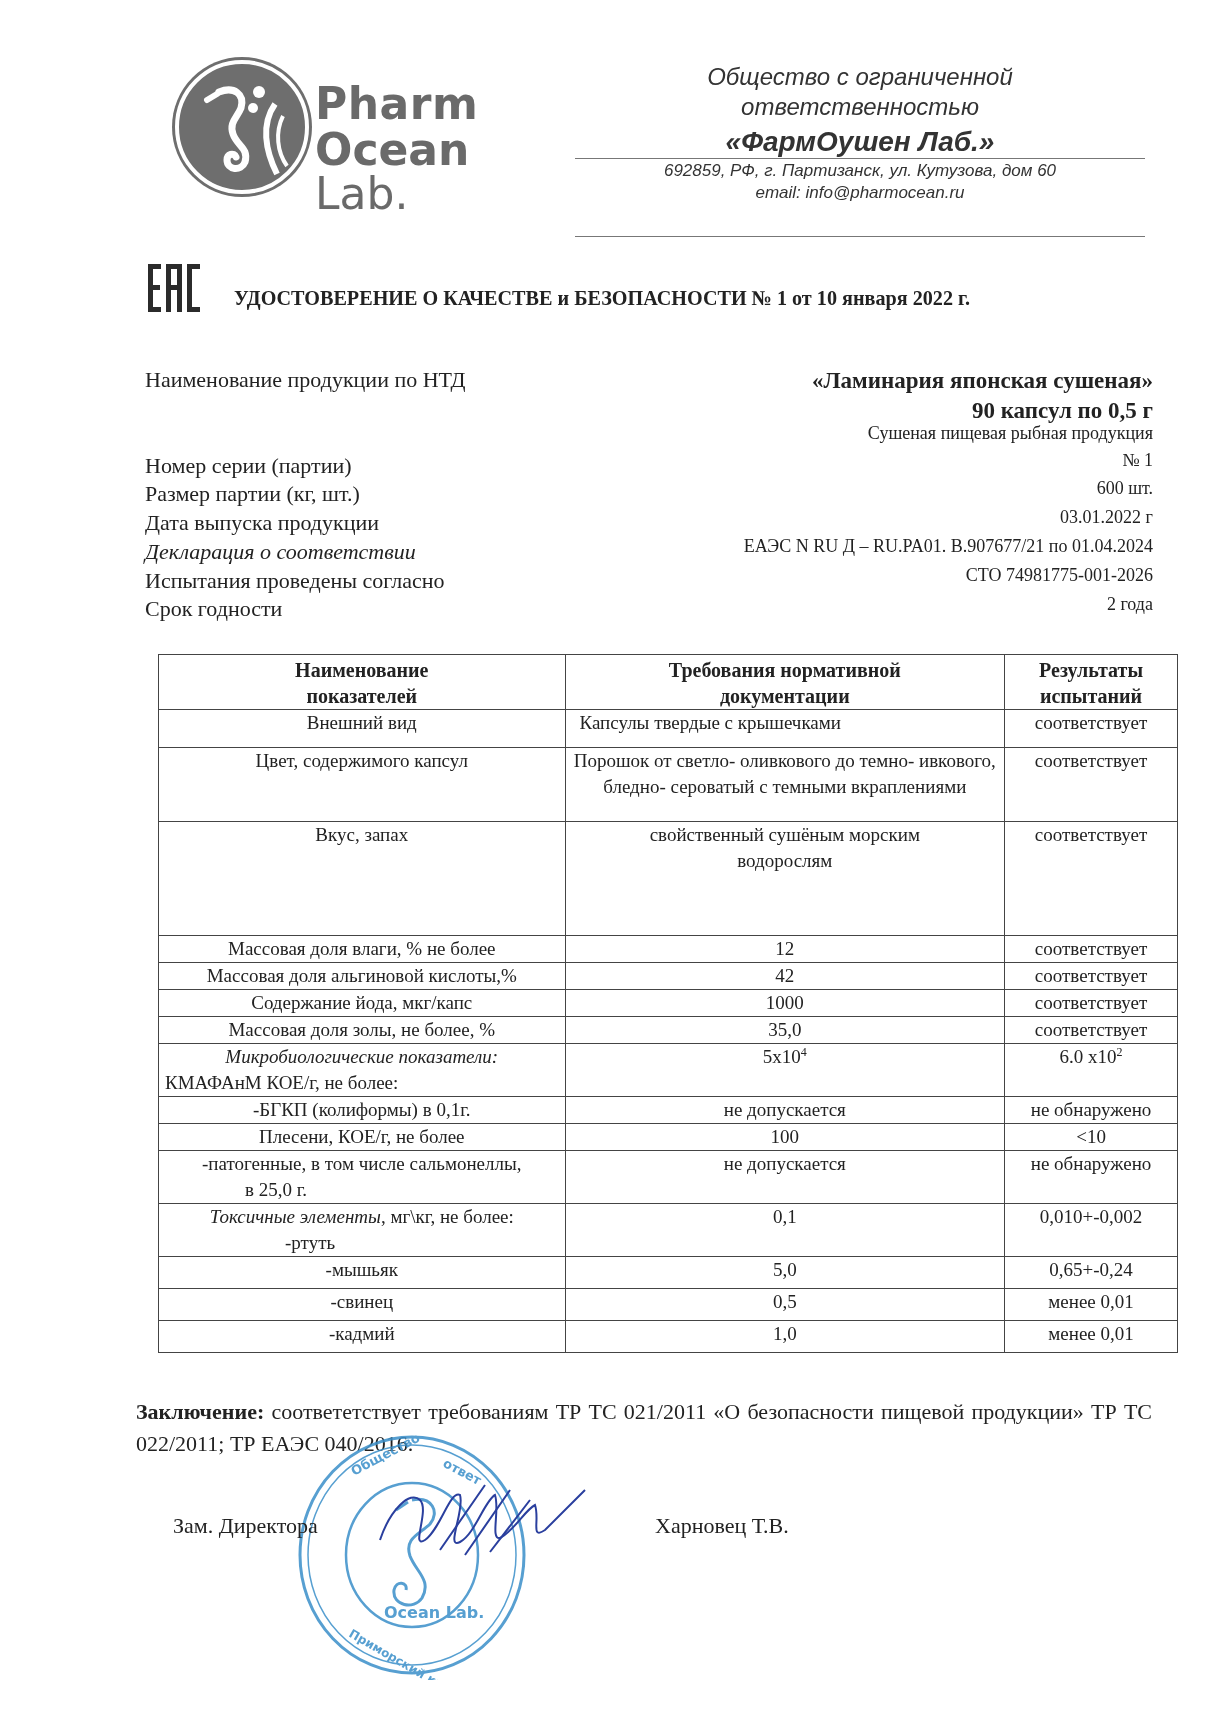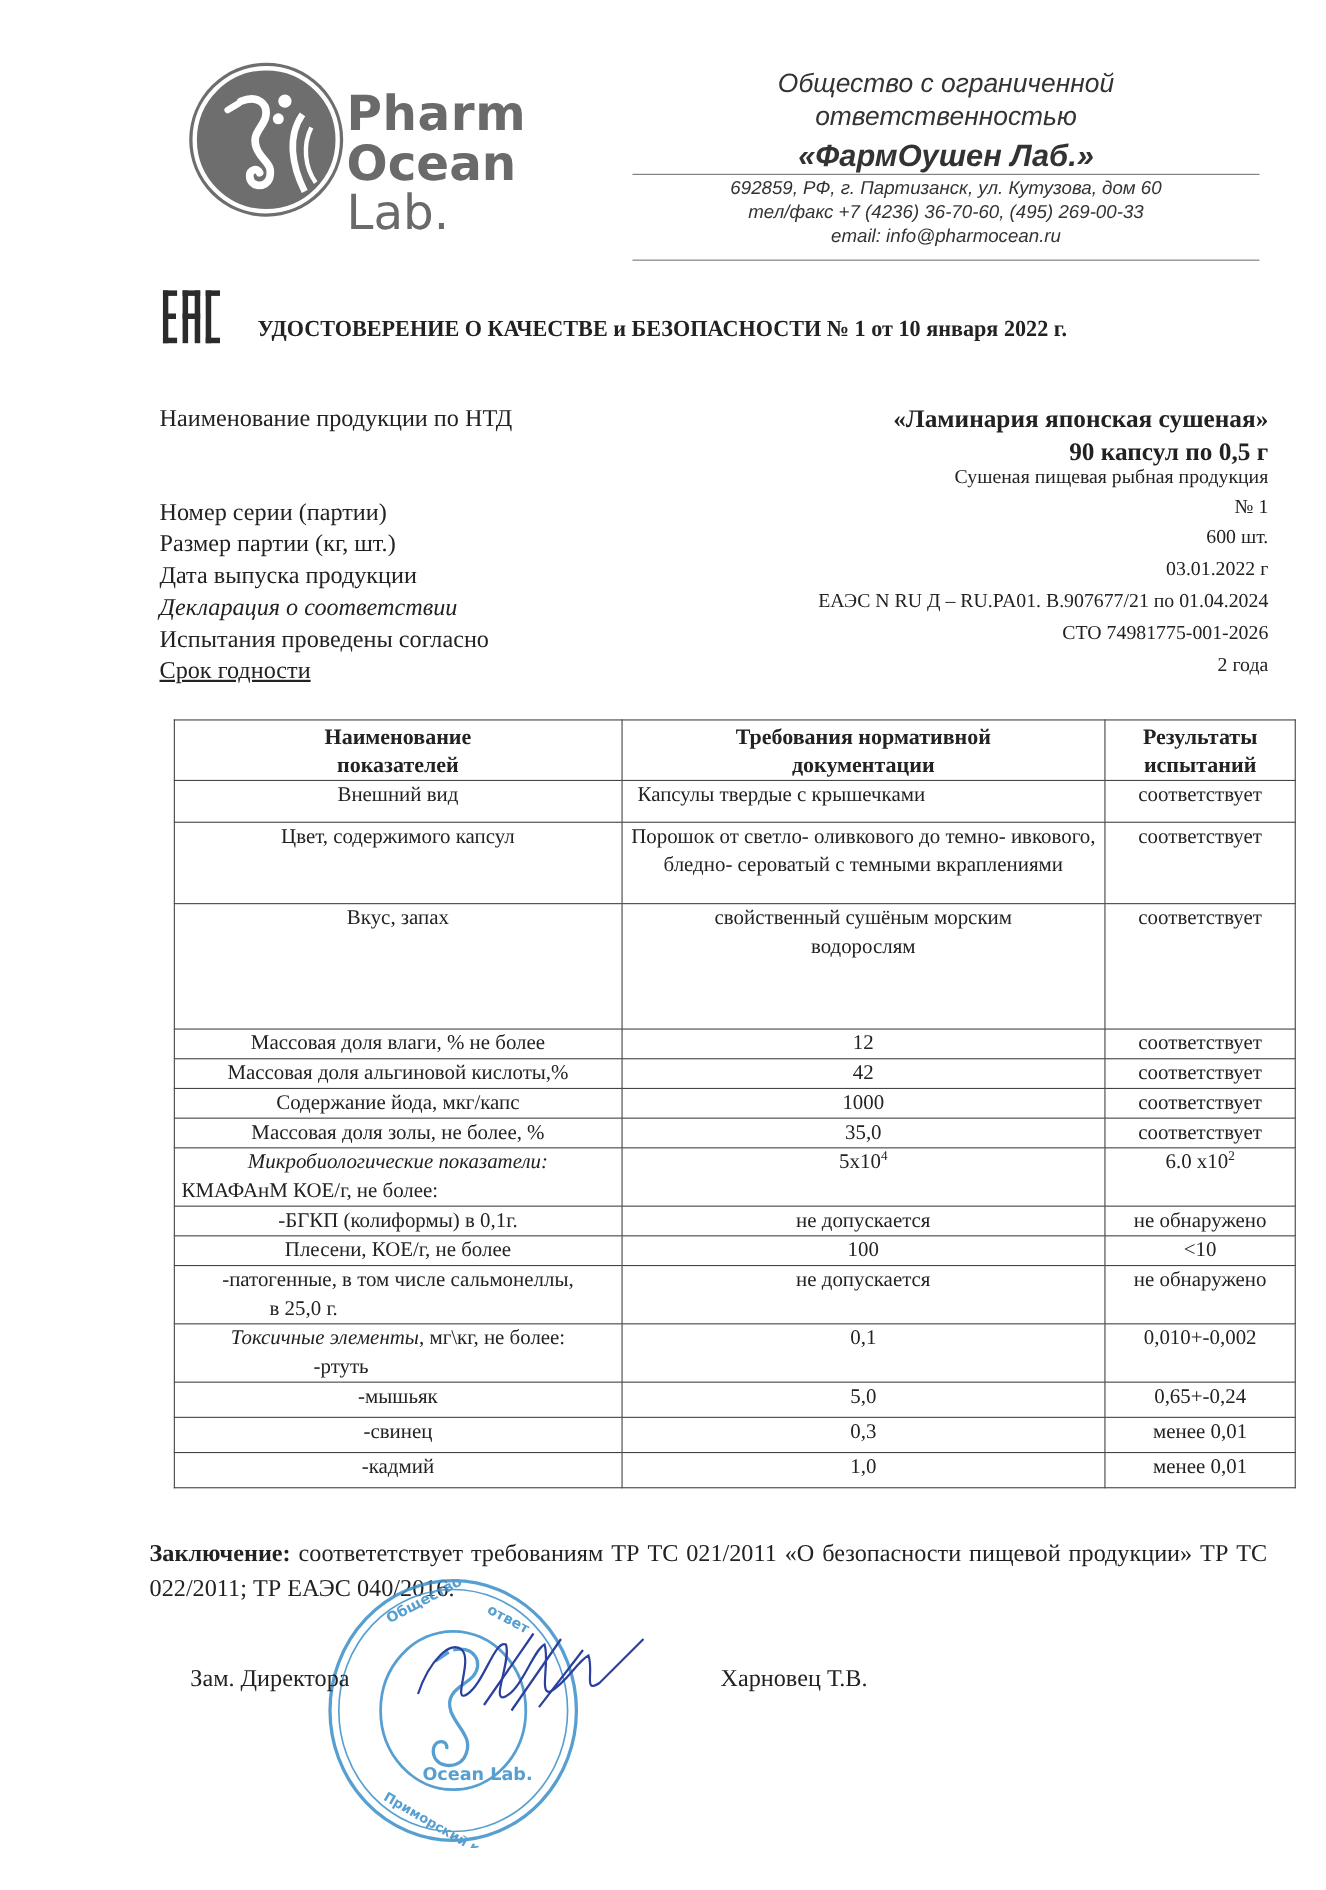--- a/index.html
+++ b/index.html
@@ -81,21 +81,20 @@
 </div>
 
 <div class="company">
   <div class="c1">Общество с ограниченной</div>
   <div class="c2">ответственностью</div>
   <div class="c3">«ФармОушен Лаб.»</div>
 </div>
 <div class="hr1"></div>
 <div class="addr">
   <div>692859, РФ, г. Партизанск, ул. Кутузова, дом 60</div>
-  <div>тел/факс +7 (4236) 36-70-60,  (495) 269-00-33</div>
   <div>email: info@pharmocean.ru</div>
 </div>
 <div class="hr2"></div>
 
 <div class="eac">
   <svg width="52" height="52" viewBox="0 0 52 52">
     <g fill="#2b2b2b">
       <rect x="0" y="2" width="5" height="48"></rect>
         <rect x="0" y="2" width="13" height="5"></rect>
         <rect x="0" y="23" width="12" height="5"></rect>
@@ -127,21 +126,21 @@
 
 <div class="info-left" style="top:509px;">Дата выпуска продукции</div>
 <div class="info-right" style="top:503px;">03.01.2022 г</div>
 
 <div class="info-left italic" style="top:538px;">Декларация о соответствии</div>
 <div class="info-right" style="top:532px;">ЕАЭС N RU Д – RU.PA01. B.907677/21 по 01.04.2024</div>
 
 <div class="info-left" style="top:567px;">Испытания проведены согласно</div>
 <div class="info-right" style="top:561px;">СТО 74981775-001-2026</div>
 
-<div class="info-left" style="top:595px;text-decoration:underline;">Срок годности</div>
+<div class="info-left" style="top:595px;">Срок годности</div>
 <div class="info-right" style="top:590px;">2 года</div>
 
 <table class="results">
   <colgroup>
       <col style="width:407px">
       <col style="width:440px">
       <col style="width:173px">
     </colgroup>
   <thead>
     <tr>
@@ -229,21 +228,21 @@
       <td class="c2">0,1</td>
       <td class="c3">0,010+-0,002</td>
     </tr>
     <tr style="height:32px">
       <td class="c1">-мышьяк</td>
       <td class="c2">5,0</td>
       <td class="c3">0,65+-0,24</td>
     </tr>
     <tr style="height:32px">
       <td class="c1">-свинец</td>
-      <td class="c2">0,3</td>
+      <td class="c2">0,5</td>
       <td class="c3">менее 0,01</td>
     </tr>
     <tr style="height:32px">
       <td class="c1">-кадмий</td>
       <td class="c2">1,0</td>
       <td class="c3">менее 0,01</td>
     </tr>
   </tbody>
 </table>
 

